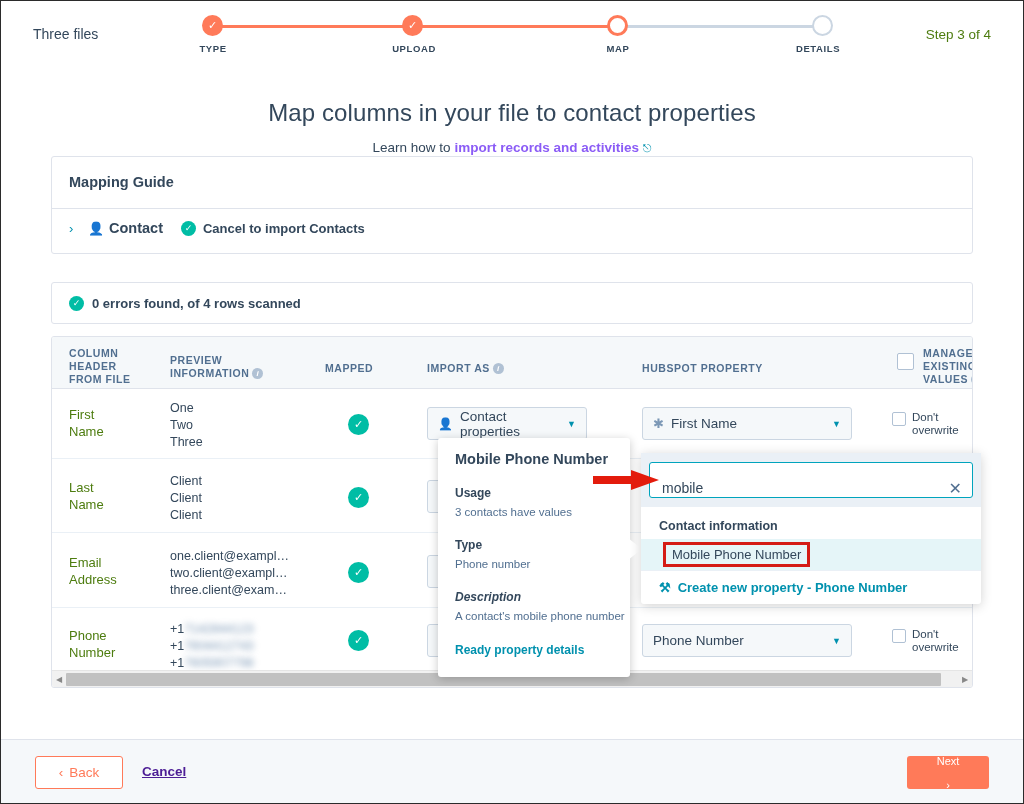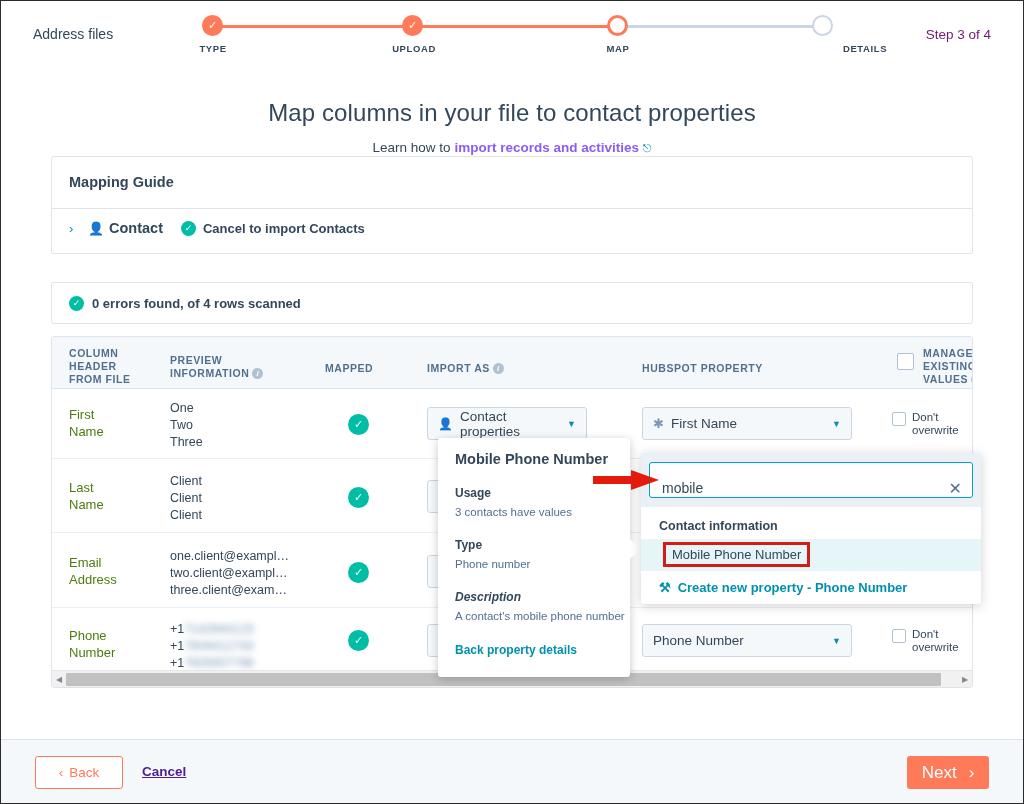--- a/index.html
+++ b/index.html
@@ -14,21 +14,21 @@
   }
   #page { position:relative; width:1024px; height:804px; background:#fff;
           border:1px solid #2b2b2b; overflow:hidden; }
 
   
   .topbar { position:absolute; left:0; top:0; width:1022px; height:68px;
             background:#fff; }
   .topbar-title { position:absolute; left:32px; top:25px; font-size:14px;
                   color:#33475b; }
   .step-count { position:absolute; right:32px; top:26px; font-size:13.5px;
-                color:#701a75; }
+                color:#4d7c0f; }
   .stepper { position:absolute; left:195px; top:14px; width:640px; height:46px; }
   .step-line { position:absolute; top:10px; height:3px; }
   .step-node { position:absolute; top:0px; width:21px; height:21px;
                border-radius:50%; }
   .step-node.done { background:#ff7a59; }
   .step-node.current { background:#fff; border:3px solid #ff7a59; }
   .step-node.future { background:#fff; border:2px solid #cbd6e2; }
   .step-check { position:absolute; left:0; top:0; width:21px; height:21px;
                 display:flex; align-items:center; justify-content:center;
                 color:#fff; font-size:11px; line-height:1; }
@@ -158,31 +158,31 @@
   .footer { position:absolute; left:0; bottom:0; width:1022px; height:64px;
             background:#f5f8fa; border-top:1px solid #dfe3eb; }
   .btn-back { position:absolute; left:34px; top:16px; width:88px; height:33px;
               border:1px solid #ff7a59; border-radius:3px; background:#fff;
               color:#ff7a59; font-size:13.5px; display:flex;
               align-items:center; justify-content:center; gap:6px; cursor:pointer; }
   .btn-cancel { position:absolute; left:141px; top:24px; font-size:13.5px;
                 color:#4c1d95; text-decoration:underline; font-weight:bold;
                 cursor:pointer; }
   .btn-next { position:absolute; right:34px; top:16px; width:82px; height:33px;
-              background:#ff7a59; border-radius:3px; color:#fff; font-size:17px;
+              background:#ff7a59; border-radius:3px; color:#fff; font-size:11px;
               display:flex; align-items:center; justify-content:center; gap:12px;
-              cursor:pointer; }
+              cursor:pointer;flex-direction:column; }
 </style>
 </head>
 <body>
 
 <div id="page">
 
   <div class="topbar">
-    <div class="topbar-title">Address files</div>
+    <div class="topbar-title">Three files</div>
     <div class="step-count">Step 3 of 4</div>
 
     <div class="stepper">
       <div class="step-line" style="left:16px;  width:200px; background:#ff7a59;"></div>
       <div class="step-line" style="left:216px; width:205px; background:#ff7a59;"></div>
       <div class="step-line" style="left:421px; width:205px; background:#cbd6e2;"></div>
 
       <div class="step-node done" style="left:6px;">
         <span class="step-check">✓</span>
       </div>
@@ -190,21 +190,21 @@
 
       <div class="step-node done" style="left:206px;">
         <span class="step-check">✓</span>
       </div>
       <div class="step-label" style="left:218px;">UPLOAD</div>
 
       <div class="step-node current" style="left:411px;"></div>
       <div class="step-label" style="left:422px;">MAP</div>
 
       <div class="step-node future" style="left:616px;"></div>
-      <div class="step-label" style="left:645px;padding-left:48px;">DETAILS</div>
+      <div class="step-label" style="left:598px;padding-left:48px;">DETAILS</div>
     </div>
   </div>
 
   <div class="page-title">Map columns in your file to contact properties</div>
   <div class="subtitle">
     <span>Learn how to </span><a href="#">import records and activities</a> <span class="ext-icon">⎋</span>
   </div>
 
   <div class="card" id="mapping-guide">
     <div class="mg-title">Mapping Guide</div>
@@ -336,21 +336,21 @@
 
   <div id="prop-popover">
     <div class="pp-nub"></div>
     <div class="pp-title">Mobile Phone Number</div>
     <div class="pp-lbl" style="top:48px;">Usage</div>
     <div class="pp-val" style="top:68px;">3 contacts have values</div>
     <div class="pp-lbl" style="top:100px;">Type</div>
     <div class="pp-val" style="top:120px;">Phone number</div>
     <div class="pp-lbl" style="top:152px;font-style:italic;">Description</div>
     <div class="pp-val" style="top:172px;">A contact's mobile phone number</div>
-    <a class="pp-link" href="#">Back property details</a>
+    <a class="pp-link" href="#">Ready property details</a>
   </div>
 
   <div id="search-panel">
     <div class="sp-head">
       <div class="sp-input">
         <input type="text" value="mobile" style="">
         <span class="sp-x">✕</span>
       </div>
     </div>
     <div class="sp-group">Contact information</div>

